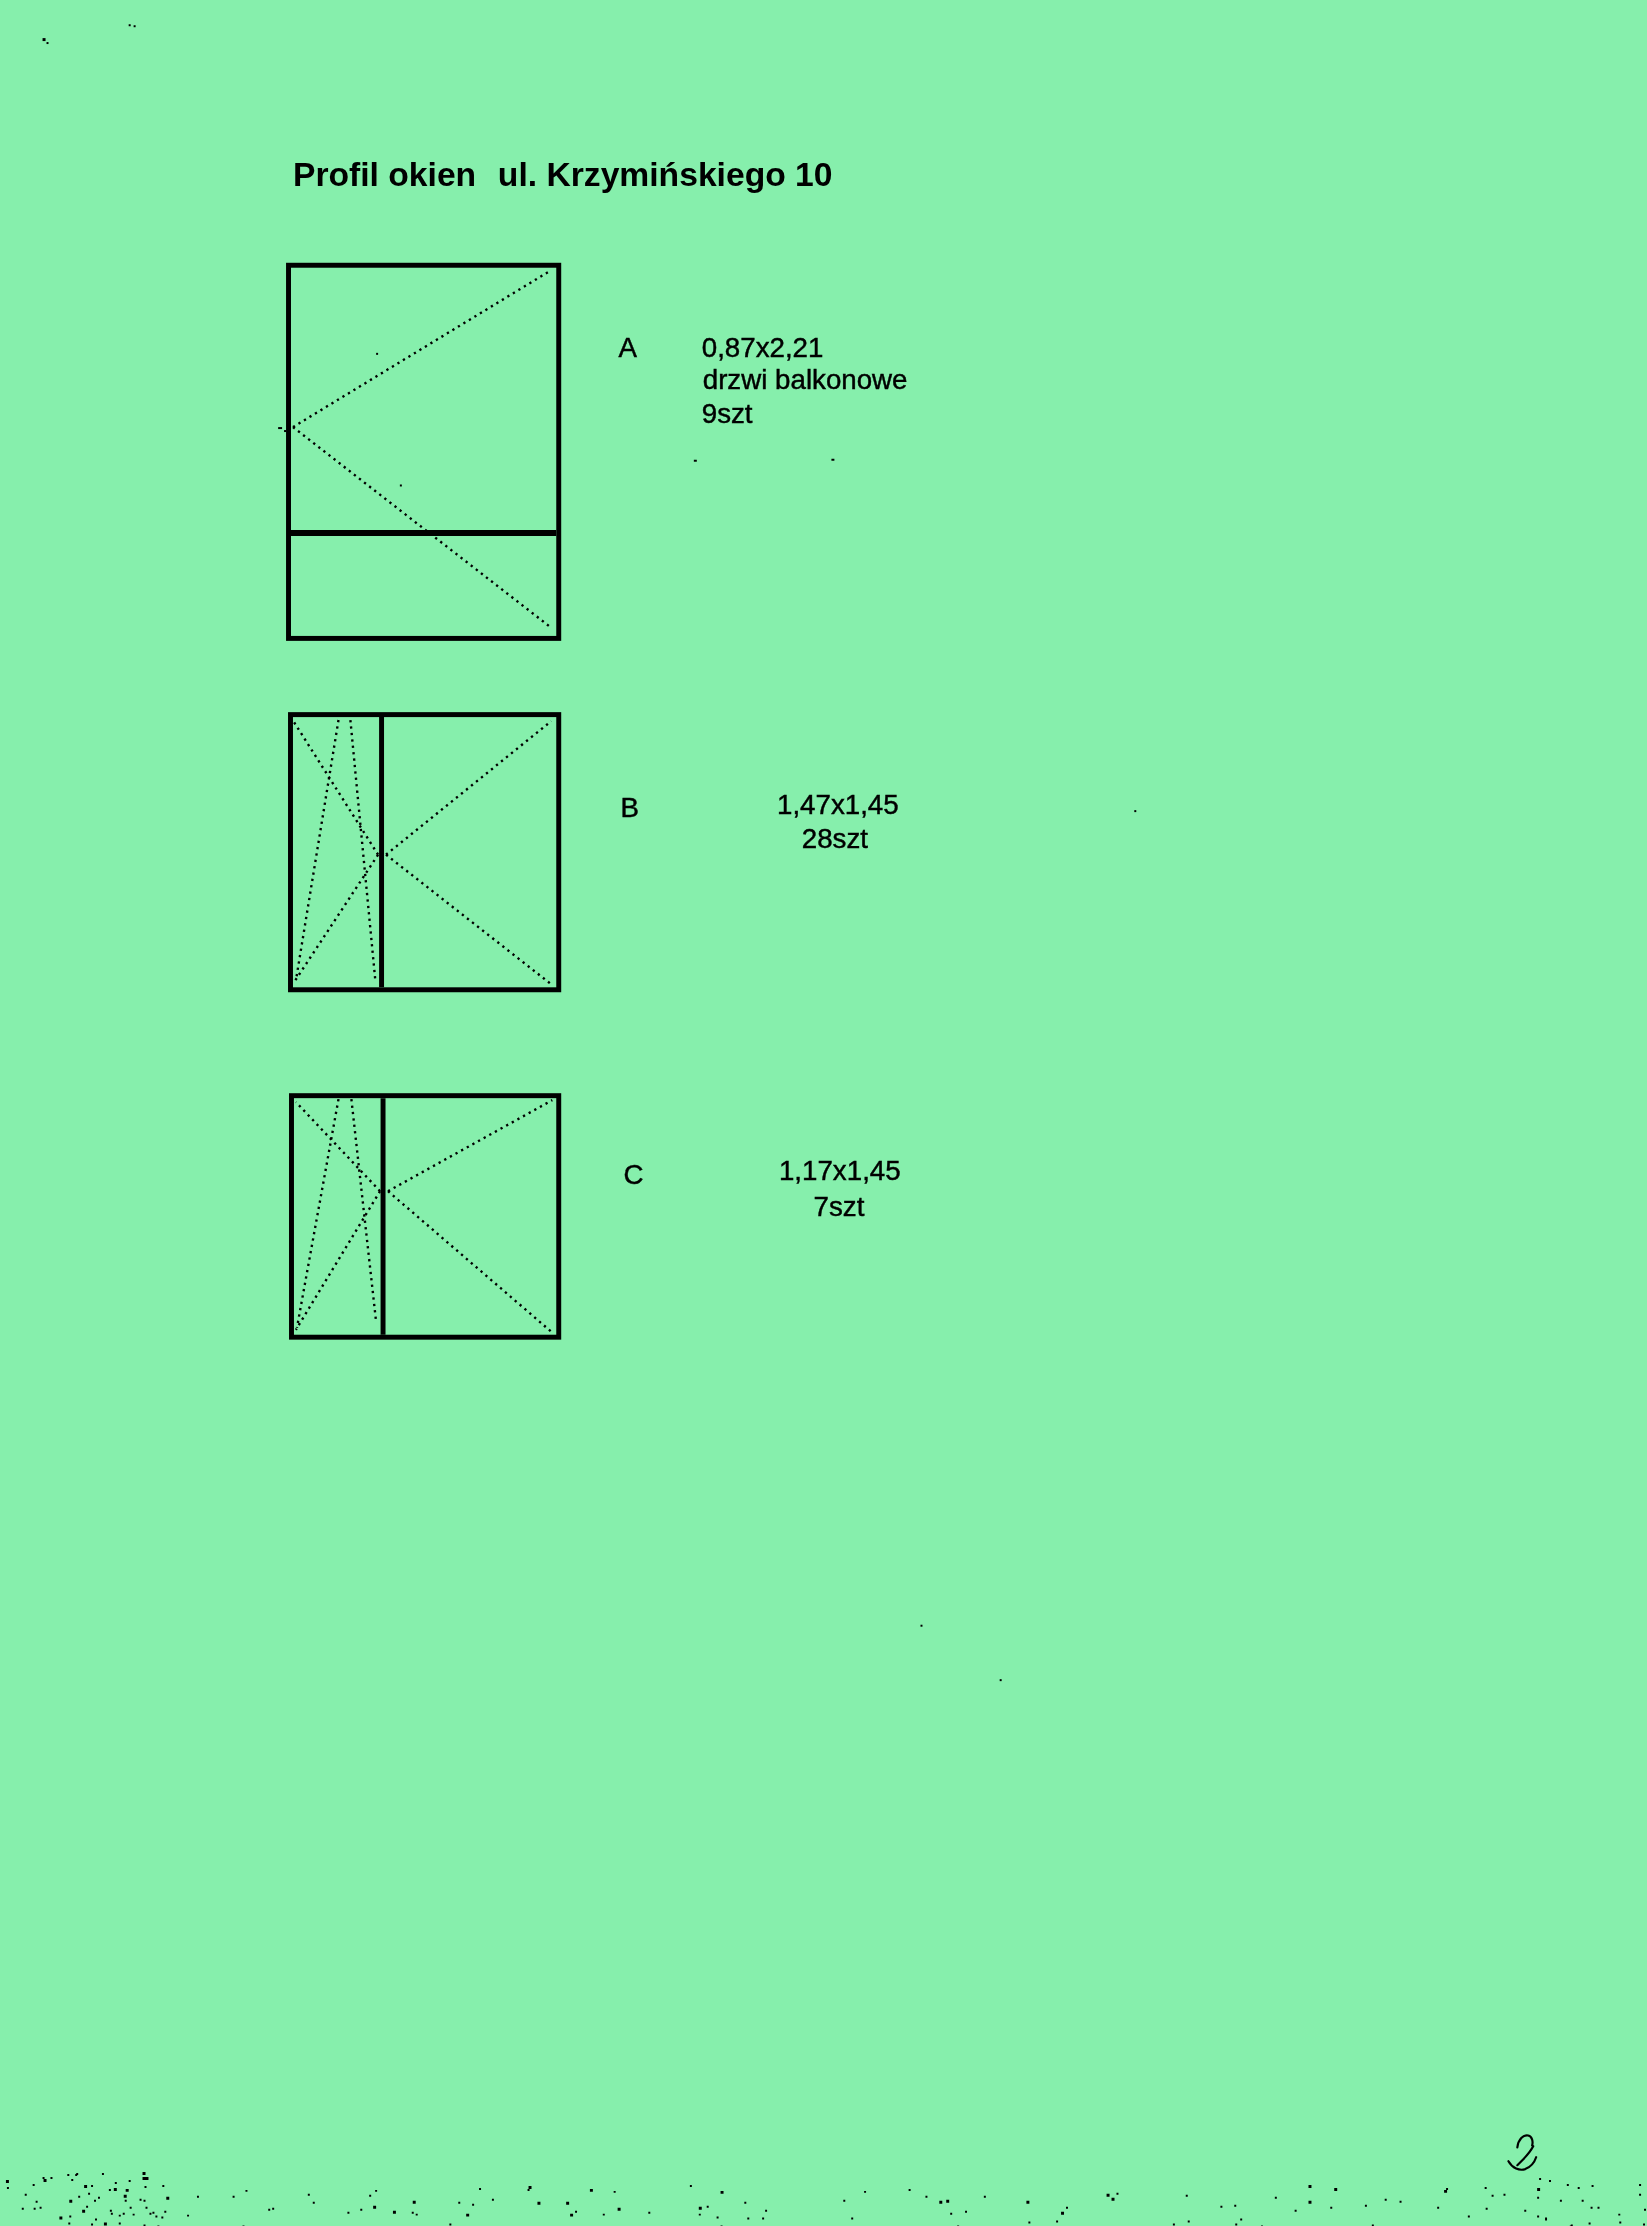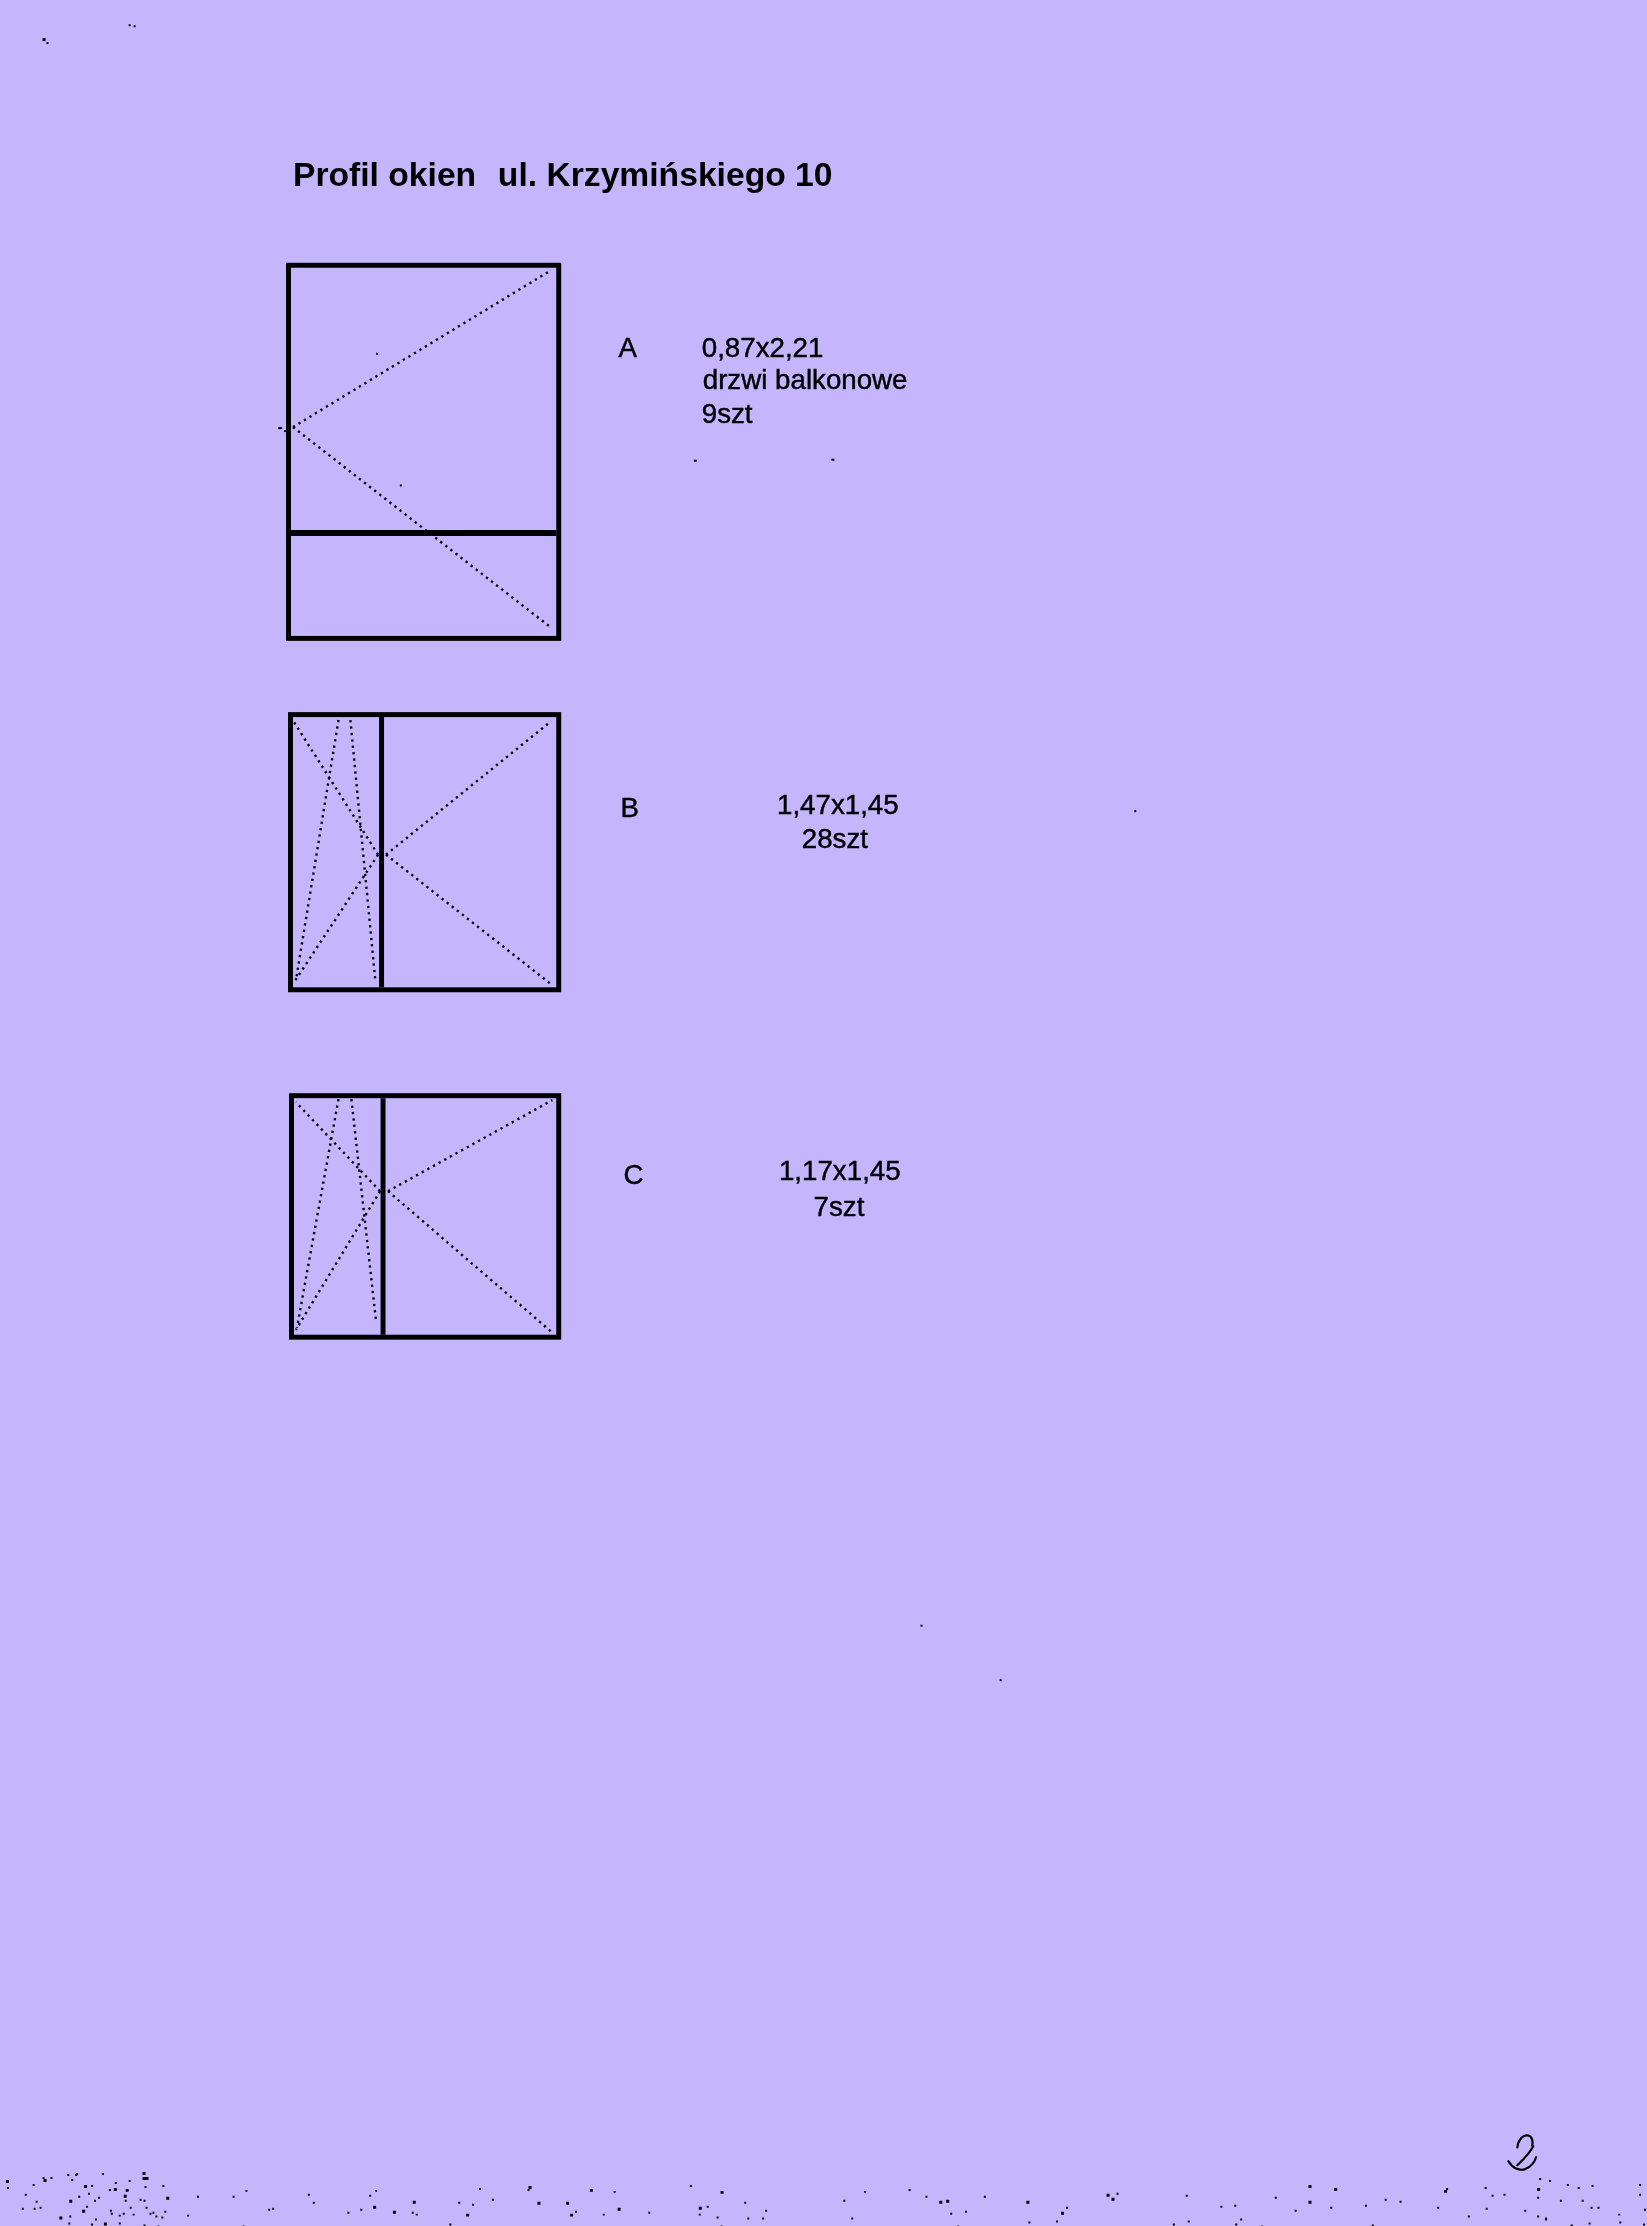--- a/index.html
+++ b/index.html
@@ -1,16 +1,16 @@
 <!DOCTYPE html>
 <html><head>
 <meta charset="utf-8">
 <style>
   html,body{margin:0;padding:0;background:#fff;}
-  .page{position:relative;width:1647px;height:2227px;background:#c4b5fd;overflow:hidden;
+  .page{position:relative;width:1647px;height:2227px;background:#86efac;overflow:hidden;
         font-family:"Liberation Sans", sans-serif;text-align:right;}
   svg{position:absolute;left:0;top:0;}
   text{fill:#000;}
 </style>
 </head>
 <body>
 <div class="page">
 <svg width="1647" height="2227" viewBox="0 0 1664 2249">
 
   <text x="296" y="187" font-size="34" font-weight="bold">Profil okien</text>

